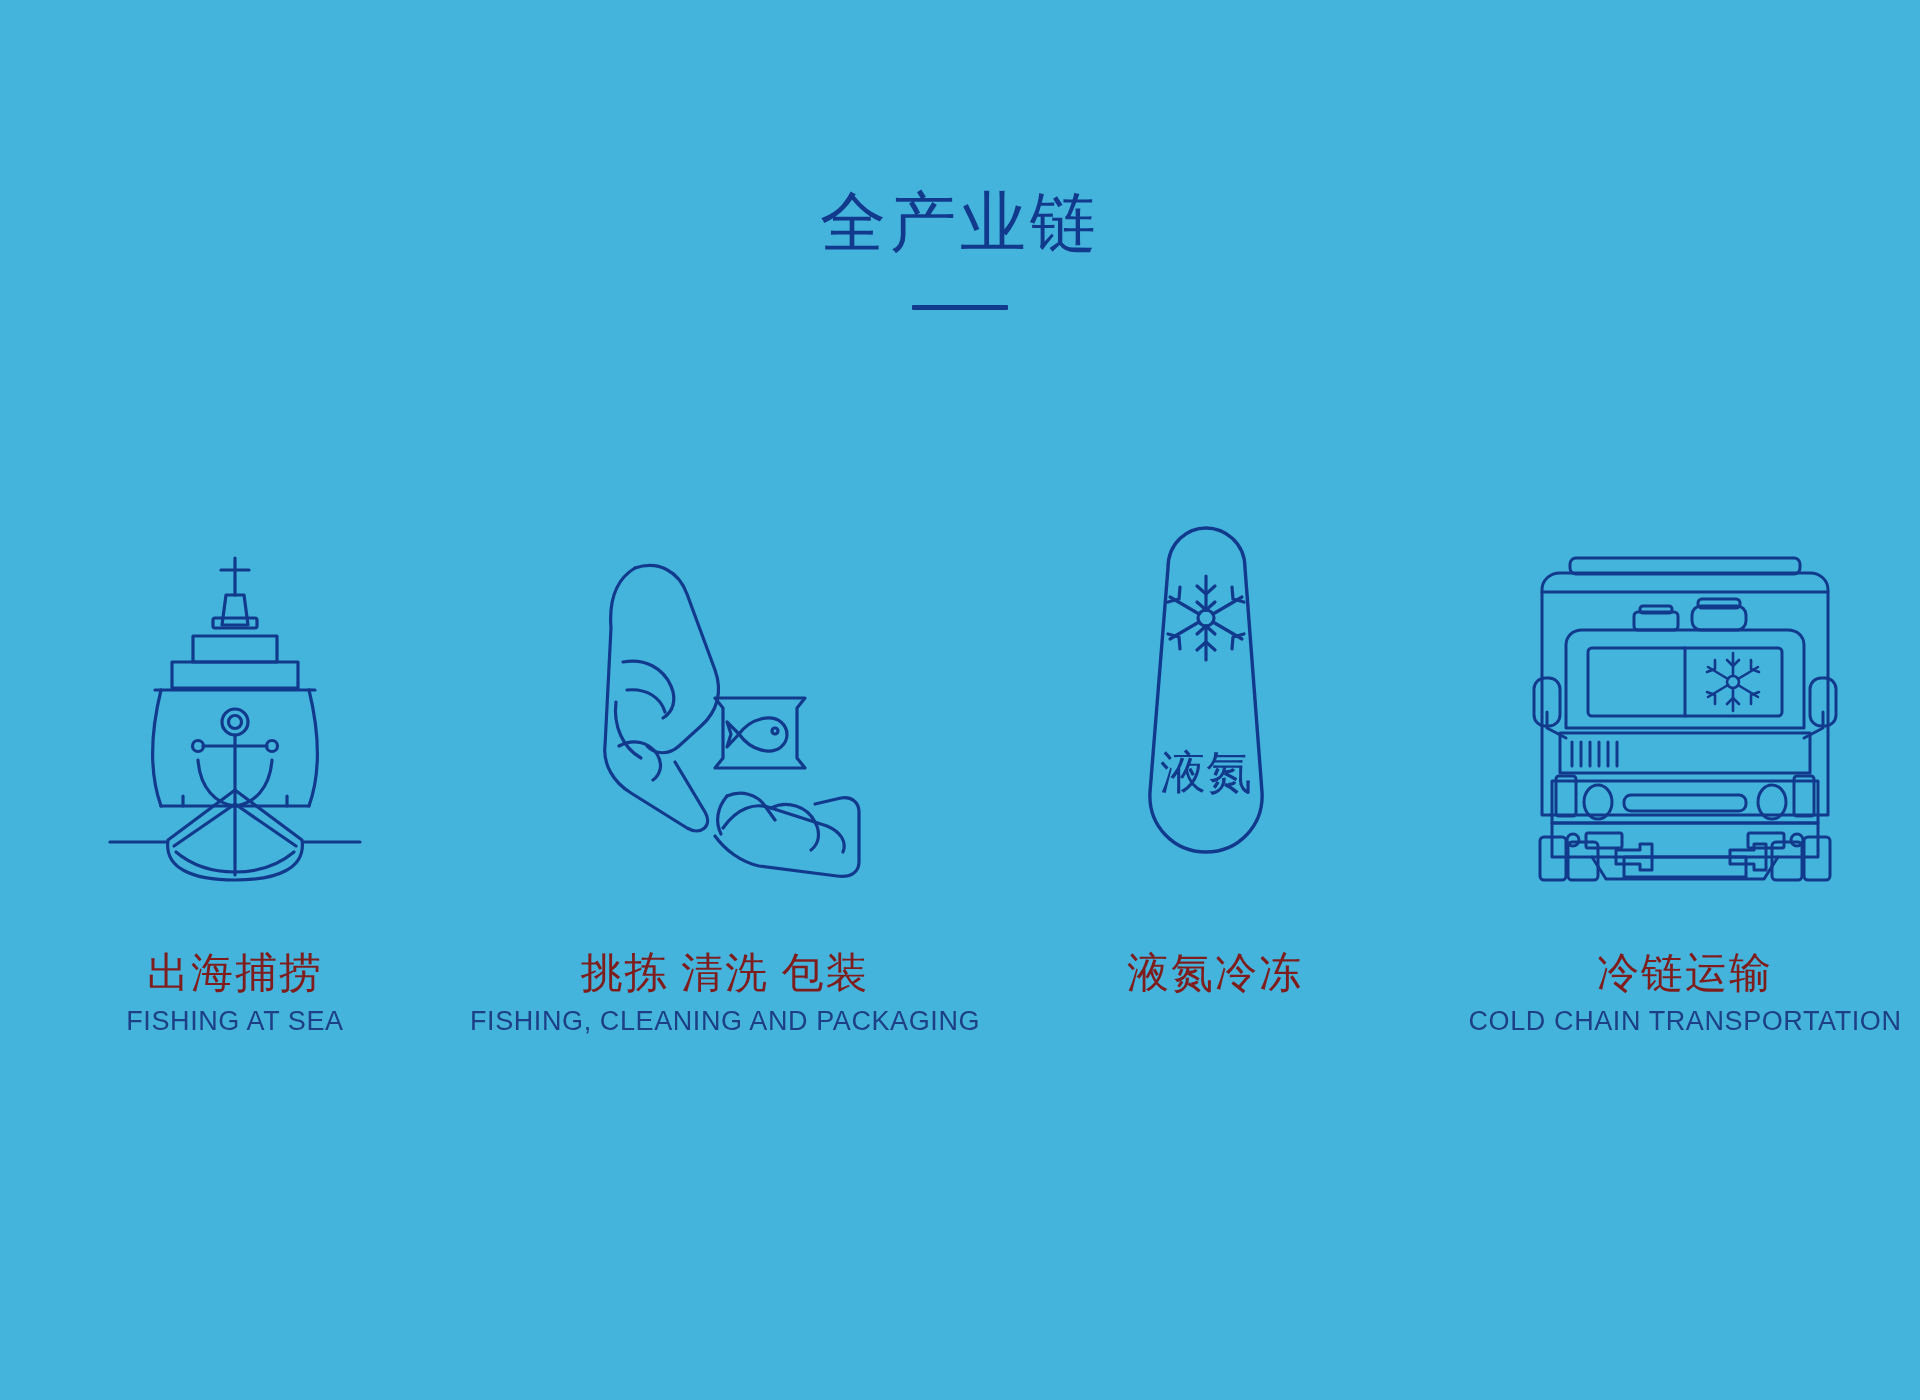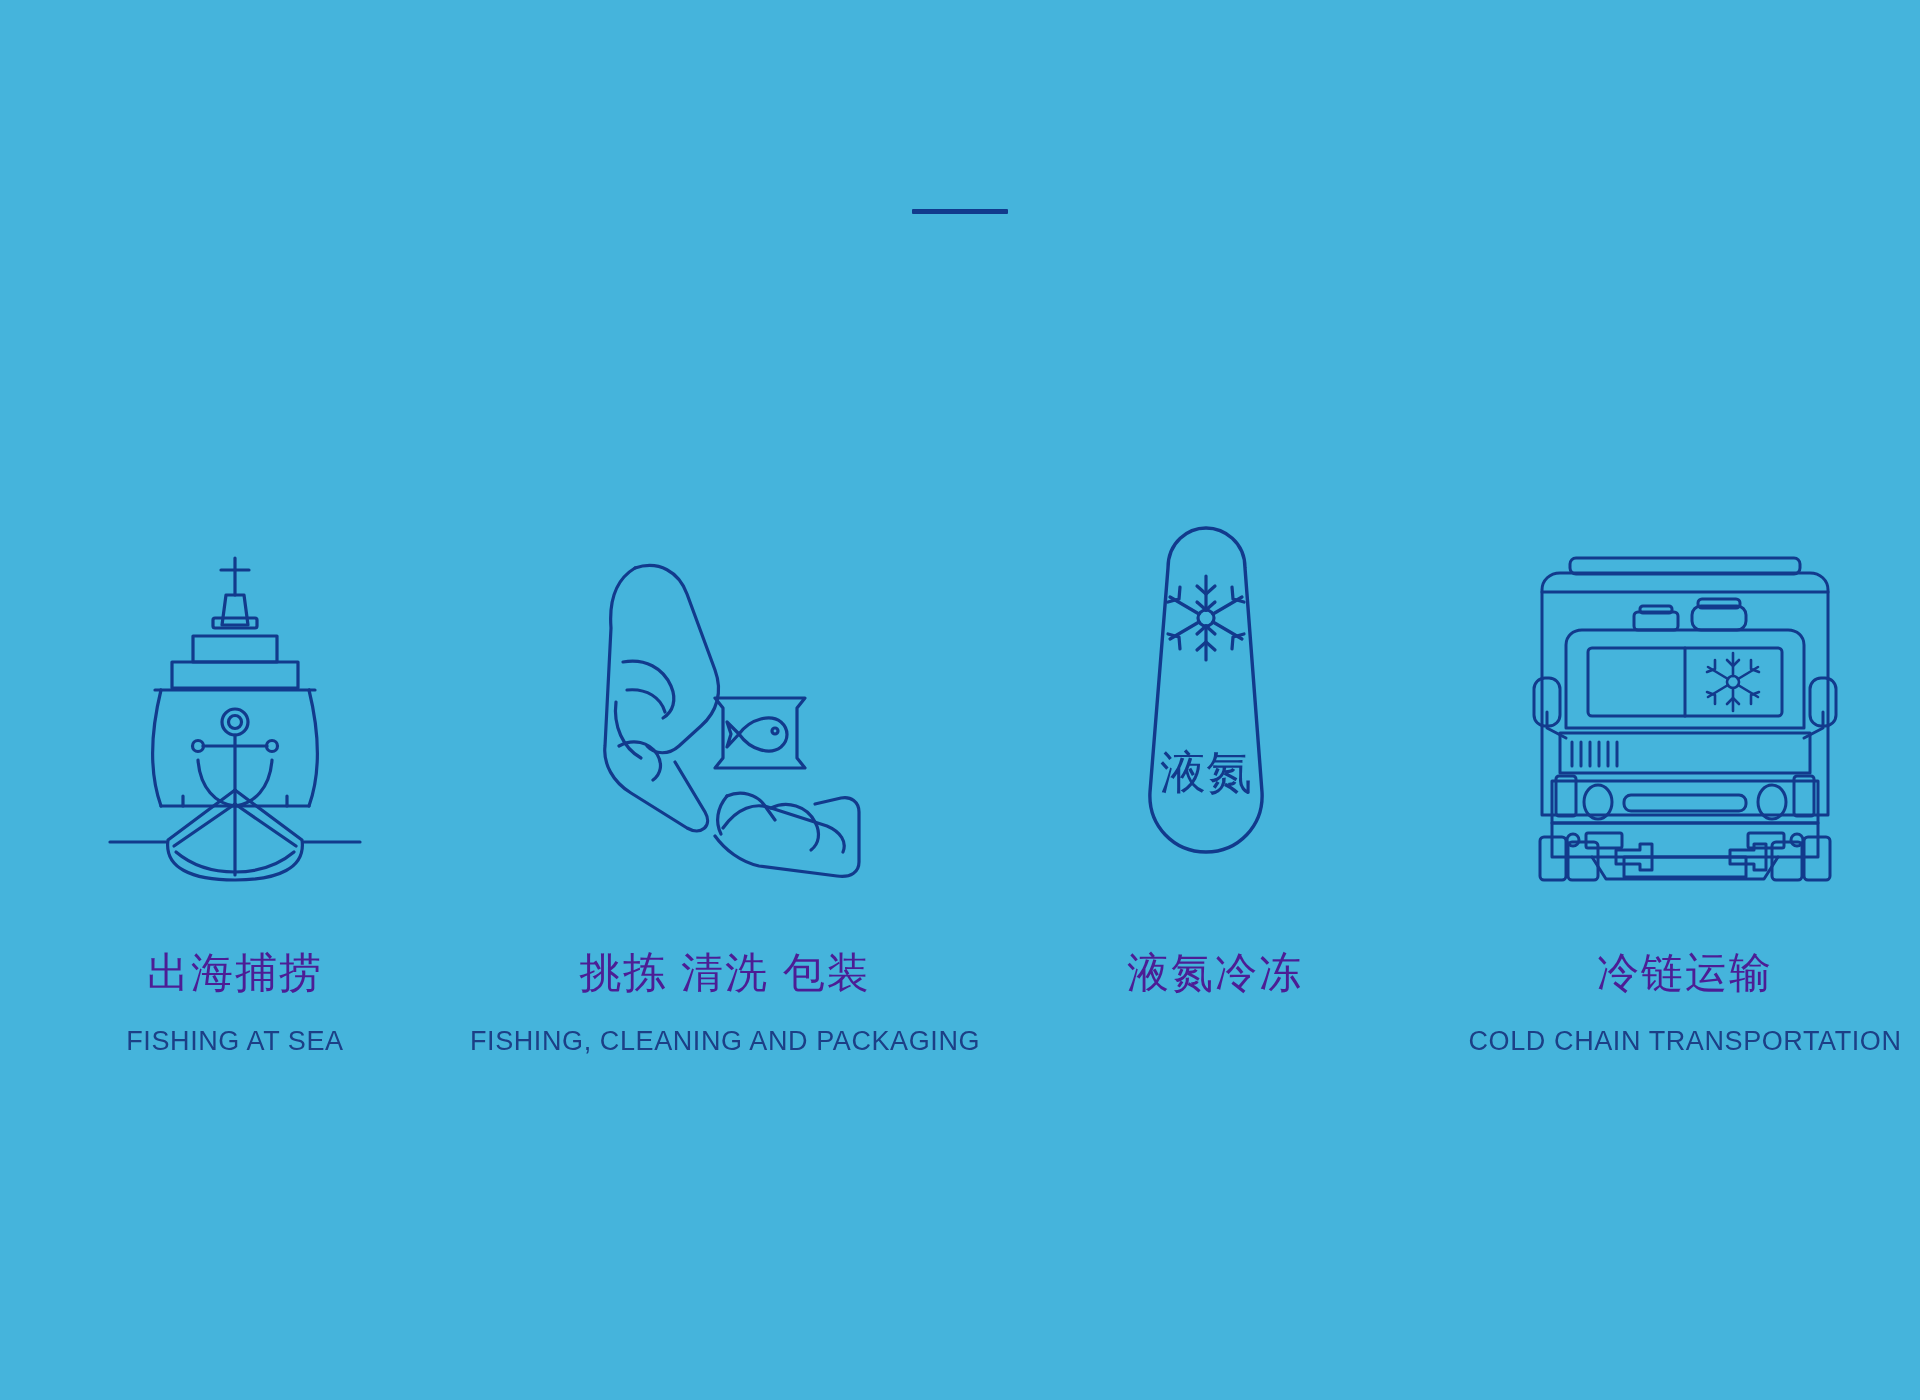--- a/index.html
+++ b/index.html
@@ -80,31 +80,32 @@
   }
   .icon-box svg {
     display: block;
     overflow: visible;
   }
   .labels {
     margin-top: 38px;
     text-align: center;
   }
   .label-cn {
-    color: #4c1d95;
+    color: #7f1d1d;
     font-size: 42px;
     letter-spacing: 2px;
     line-height: 1.2;
     white-space: nowrap;
+    font-family: Liberation Serif, serif;
   }
   .label-en {
     color: #1c3f86;
     font-size: 27px;
     letter-spacing: 0.6px;
-    margin-top: 28px;
+    margin-top: 8px;
     white-space: nowrap;
   }
 
   
   .step-1 .icon-box { align-items: center; height: 390px; }
   .step-2 .icon-box { align-items: center; height: 390px; }
   .step-3 .icon-box { align-items: flex-start; height: 390px; }
   .step-4 .icon-box { align-items: center; height: 390px; }
 
   .ln2-text {
@@ -112,20 +113,21 @@
     fill: #123a8c;
     font-family: "Liberation Sans", "DejaVu Sans", sans-serif;
   }
 </style>
 </head>
 <body>
 
 <div class="page">
 
   <div class="header">
+    <div class="headline">全产业链</div>
     <div class="divider-wrap">
       <div class="divider"></div>
     </div>
   </div>
 
   <div class="steps">
 
     <div class="step step-1">
       <div class="icon-box">
         <svg width="250" height="330" viewBox="0 0 250 330" fill="none" stroke="#123a8c" stroke-width="3.2" stroke-linecap="round" stroke-linejoin="round">

